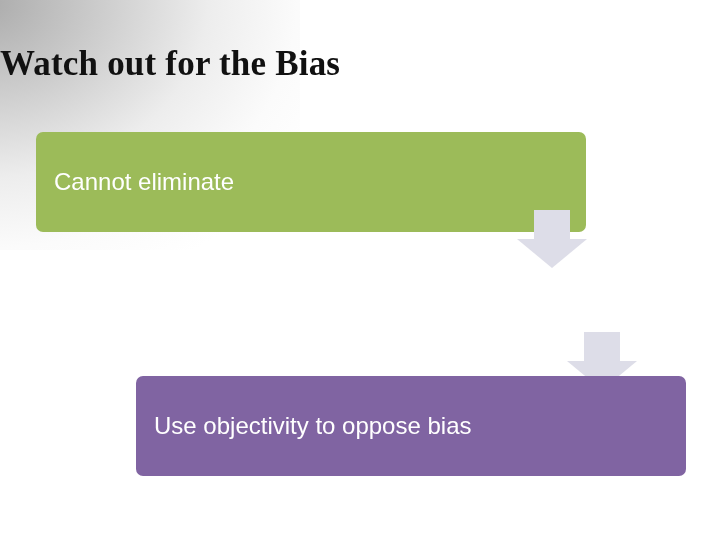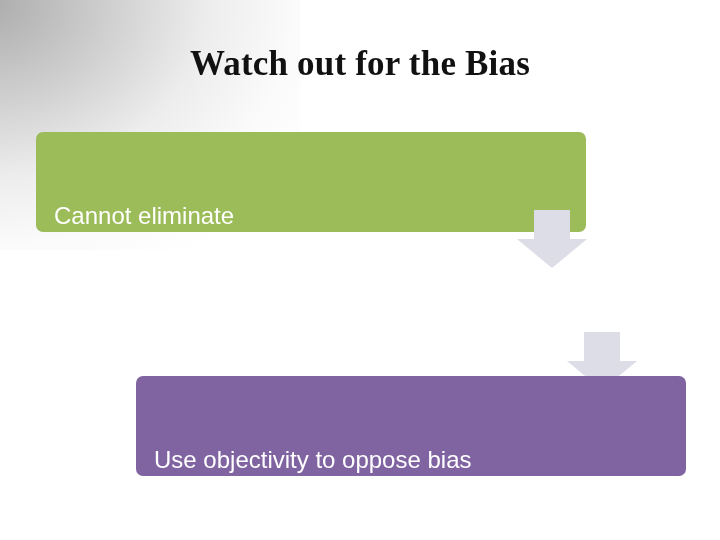--- a/index.html
+++ b/index.html
@@ -33,40 +33,39 @@
                 rgba(185,185,185,0.26) 50%,
                 rgba(215,215,215,0.10) 70%,
                 rgba(255,255,255,0) 85%);
     pointer-events: none;
   }
   .title {
     position: absolute;
     left: 0;
     top: 44px;
     width: 720px;
-    text-align: center;
     font-family: "Liberation Serif", serif;
     font-weight: bold;
     font-size: 35px;
     color: #111111;
     letter-spacing: 0.2px;
   }
   .chevrons {
     position: absolute;
     left: 0;
     top: 0;
     width: 720px;
     height: 540px;
   }
   .step {
     position: absolute;
     border-radius: 7px;
     box-sizing: border-box;
     display: flex;
-    align-items: flex-end;
+    align-items: center;
     color: #ffffff;
     font-size: 24px;
     line-height: 1.28;
     padding-left: 18px;
     padding-right: 14px;
   }
   .step-1 {
     left: 36px;
     top: 132px;
     width: 550px;

